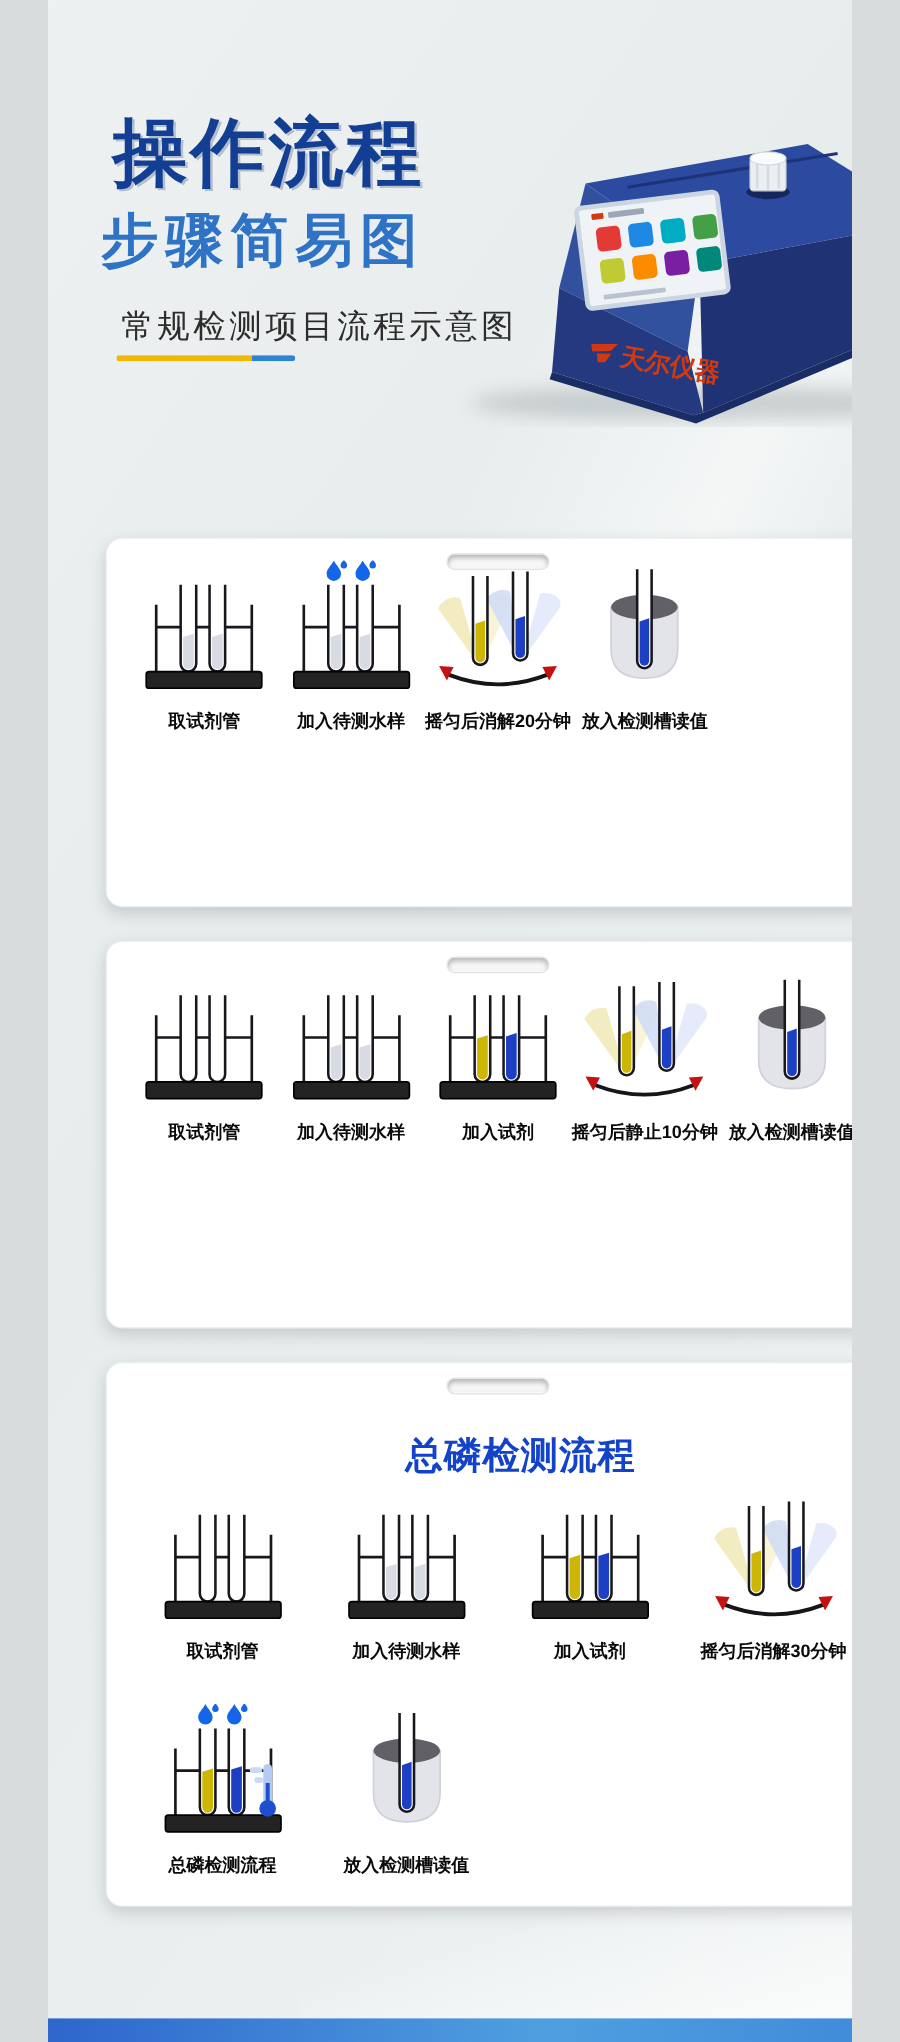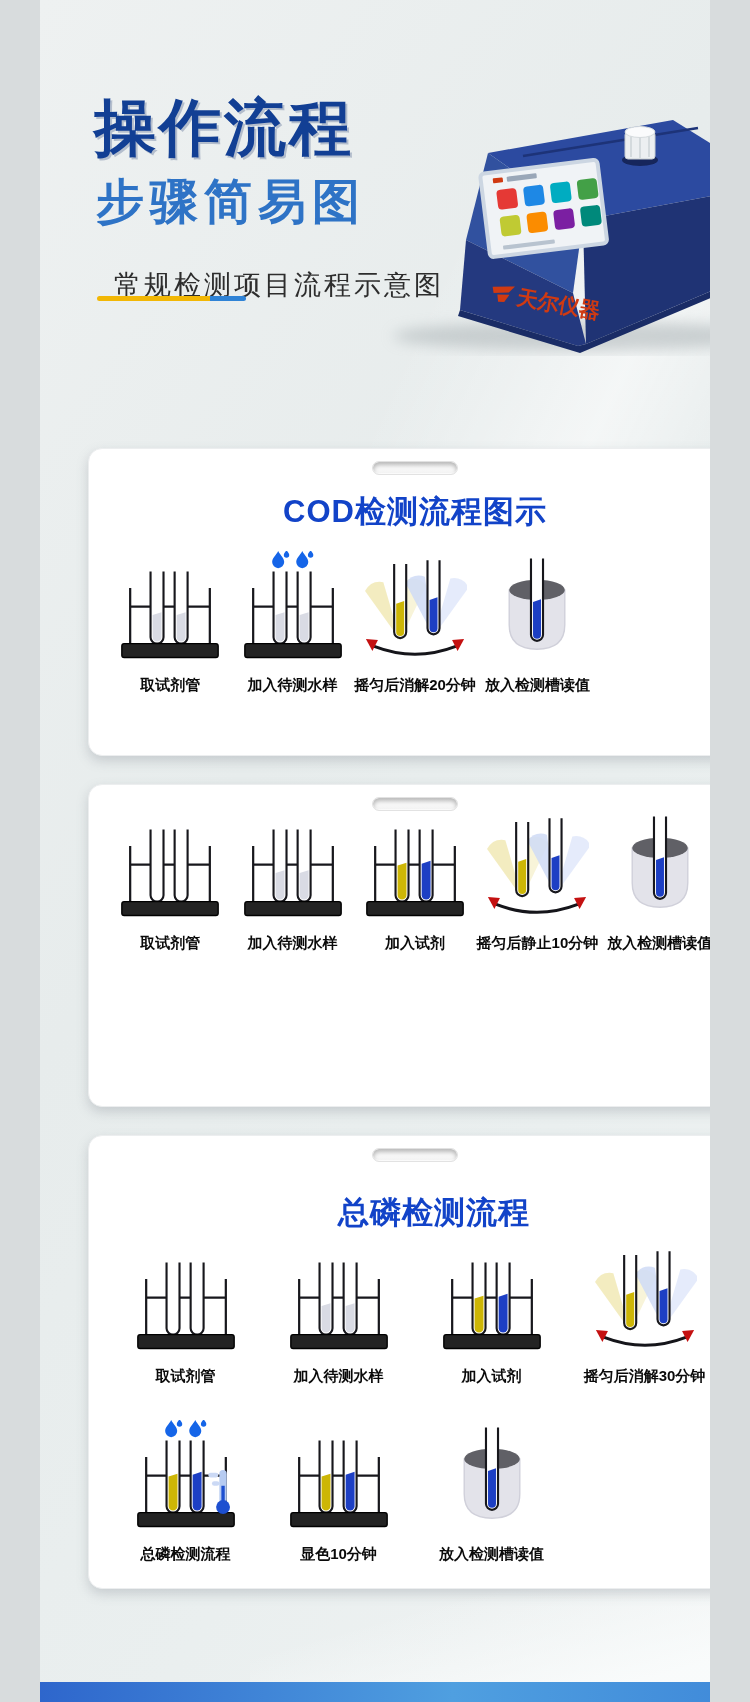--- a/index.html
+++ b/index.html
@@ -7,23 +7,23 @@
         background:linear-gradient(125deg,#eef1f1 0%,#e7ecec 40%,#eaefef 70%,#f0f3f3 100%);
         font-family:"Liberation Sans",sans-serif;}
   .bg-wedge-top{position:absolute;top:150px;right:-60px;width:560px;height:340px;
         background:linear-gradient(115deg,rgba(255,255,255,0) 40%,rgba(255,255,255,.55) 72%,rgba(255,255,255,0) 92%);}
   .bg-wedge-bottom{position:absolute;bottom:20px;right:0;width:460px;height:130px;
         background:linear-gradient(to top left,rgba(250,252,252,.9) 8%,rgba(250,252,252,0) 60%);}
   
   .title-1{position:absolute;left:54px;top:94px;margin:0;font-family:"Liberation Serif","DejaVu Serif",serif;
         font-weight:900;font-size:62px;line-height:1.1;color:#123f94;letter-spacing:3px;
         text-shadow:2px 2px 0 rgba(10,40,100,.25);}
-  .title-2{position:absolute;left:56px;top:176px;margin:0;font-family:"Liberation Serif","DejaVu Serif",serif;
+  .title-2{position:absolute;left:44px;top:176px;margin:0;font-family:"Liberation Serif","DejaVu Serif",serif;
         font-weight:800;font-size:48px;line-height:1.1;color:#2e73c6;letter-spacing:6px;}
-  .caption{position:absolute;left:57px;top:250px;margin:17px;font-size:27px;color:#2d2d2d;letter-spacing:3px;}
+  .caption{position:absolute;left:57px;top:250px;margin:4px;font-size:27px;color:#2d2d2d;letter-spacing:3px;}
   .underline{position:absolute;left:57px;top:296px;height:5px;display:flex;border-radius:3px;overflow:hidden;}
   .underline .u-y{width:113px;height:5px;}
   .underline .u-b{width:36px;height:5px;}
   .device{position:absolute;left:328px;top:98px;width:422px;height:258px;}
   
   .cards{position:absolute;left:48px;top:448px;width:654px;}
   .card{position:relative;background:#fff;border-radius:14px;border:1px solid #eceeef;
         box-shadow:0 5px 12px rgba(110,120,130,.28);margin-bottom:28px;}
   .card:nth-child(1){height:306px;}
   .card:nth-child(2){height:321px;}
@@ -111,21 +111,20 @@
           <text x="0" y="0" font-size="21" font-weight="bold" fill="#d03a12">天尔仪器</text>
         </g>
         <circle cx="356" cy="206" r="6" fill="#dfe3e6" stroke="#aeb6ba"></circle>
       </svg>
     </div>
   </header>
 
   <main class="cards" id="cards">
       <section class="card">
         <div class="slot"></div>
-        <h3 class="card-title">COD检测流程图示</h3>
         <div class="steps row-0" style="grid-template-columns: repeat(5, 1fr);">
           <div class="step">
             <div class="icon">
               <svg viewBox="0 0 112 122" xmlns="http://www.w3.org/2000/svg">
                 <path d="M13 40 V102 M99 40 V102 M13 60 H99" stroke="#17171c" stroke-width="2.4" fill="none"></path>
                 <path d="M35 22 L35 93 A7 7 0 0 0 49 93 L49 22 Z" fill="#fff"></path>
                 <path d="M37.2 69 L37.2 93 A4.8 4.8 0 0 0 46.8 93 L46.8 66 Z" fill="#d9dbe4"></path>
                 <path d="M35 22 L35 93 A7 7 0 0 0 49 93 L49 22" fill="none" stroke="#17171c" stroke-width="2.3"></path>
                 <path d="M61 22 L61 93 A7 7 0 0 0 75 93 L75 22 Z" fill="#fff"></path>
                 <path d="M63.2 69 L63.2 93 A4.8 4.8 0 0 0 72.8 93 L72.8 66 Z" fill="#d9dbe4"></path>
@@ -391,35 +390,20 @@
                   <rect x="8.2" y="17" width="3.6" height="20" fill="#1d4fd0"></rect>
                   <circle cx="10" cy="40" r="7.5" fill="#1d4fd0"></circle>
                 </g>
               </svg>
             </div>
             <div class="step-label">总磷检测流程</div>
           </div>
           <div class="step">
             <div class="icon">
               <svg viewBox="0 0 112 122" xmlns="http://www.w3.org/2000/svg">
-                <path d="M13 40 V102 M99 40 V102 M13 60 H99" stroke="#17171c" stroke-width="2.4" fill="none"></path>
-                <path d="M35 22 L35 93 A7 7 0 0 0 49 93 L49 22 Z" fill="#fff"></path>
-                <path d="M37.2 61 L37.2 93 A4.8 4.8 0 0 0 46.8 93 L46.8 58 Z" fill="#cdb606"></path>
-                <path d="M35 22 L35 93 A7 7 0 0 0 49 93 L49 22" fill="none" stroke="#17171c" stroke-width="2.3"></path>
-                <path d="M61 22 L61 93 A7 7 0 0 0 75 93 L75 22 Z" fill="#fff"></path>
-                <path d="M63.2 59 L63.2 93 A4.8 4.8 0 0 0 72.8 93 L72.8 56 Z" fill="#1d3fc4"></path>
-                <path d="M61 22 L61 93 A7 7 0 0 0 75 93 L75 22" fill="none" stroke="#17171c" stroke-width="2.3"></path>
-                <rect x="4" y="100" width="104" height="15" rx="2.5" fill="#232323" stroke="#000" stroke-width="1.5"></rect>
-              </svg>
-            </div>
-            <div class="step-label">显色10分钟</div>
-          </div>
-          <div class="step">
-            <div class="icon">
-              <svg viewBox="0 0 112 122" xmlns="http://www.w3.org/2000/svg">
                 <path d="M26 42 L26 80 Q26 106 56 106 Q86 106 86 80 L86 42 Z" fill="#e3e3ea" stroke="#d0d0da" stroke-width="1.5"></path>
                 <ellipse cx="56" cy="42" rx="30" ry="11" fill="#606066"></ellipse>
                 <path d="M49.5 8 L49.5 90.5 A6.5 6.5 0 0 0 62.5 90.5 L62.5 8 Z" fill="#fff"></path>
                 <path d="M51.7 55 L51.7 90.5 A4.3 4.3 0 0 0 60.3 90.5 L60.3 52 Z" fill="#1d3fc4"></path>
                 <path d="M49.5 8 L49.5 90.5 A6.5 6.5 0 0 0 62.5 90.5 L62.5 8" fill="none" stroke="#17171c" stroke-width="2.3"></path>
               </svg>
             </div>
             <div class="step-label">放入检测槽读值</div>
           </div>
         </div>

